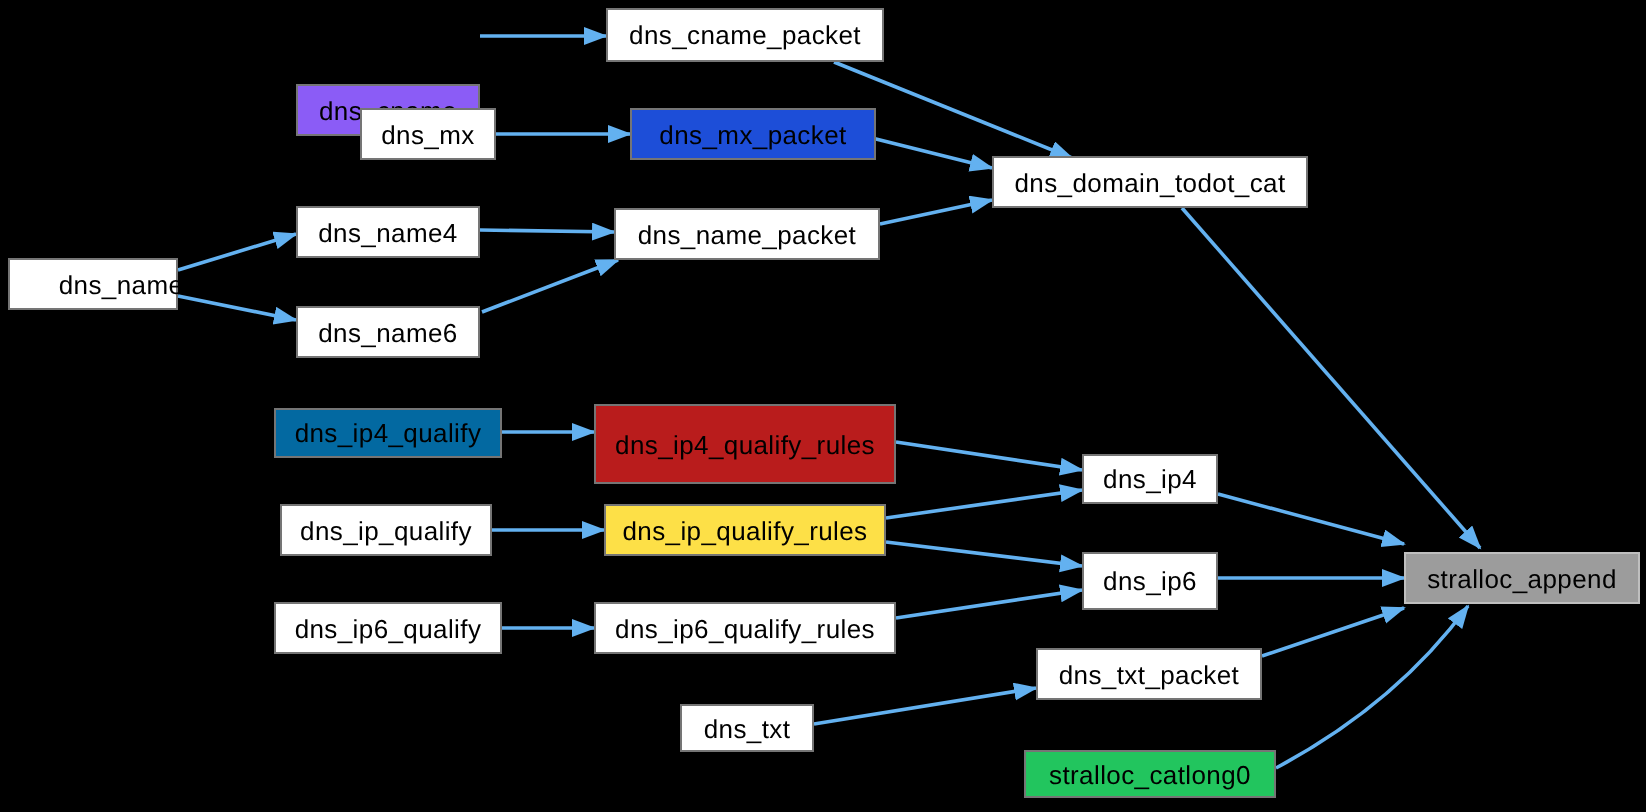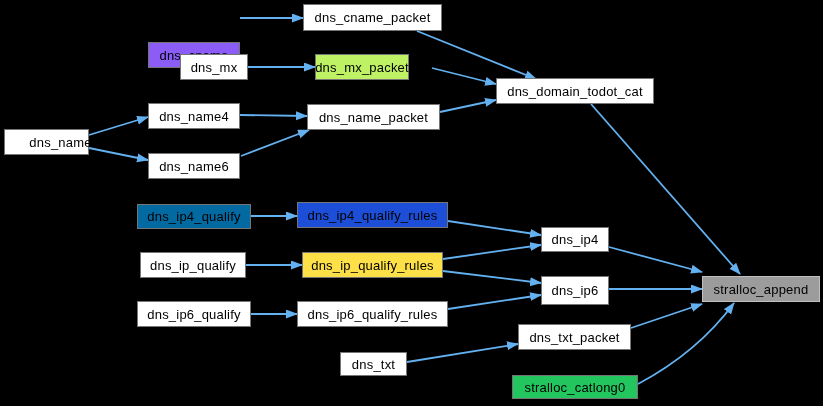--- a/index.html
+++ b/index.html
@@ -67,28 +67,28 @@
         <path d="M609,289 L702,289" fill="none" stroke="#63b1f0" stroke-width="1.8" marker-end="url(#arrowhead)"></path>
         <path d="M407,362 L518,344" fill="none" stroke="#63b1f0" stroke-width="1.8" marker-end="url(#arrowhead)"></path>
         <path d="M631,328 L702,304" fill="none" stroke="#63b1f0" stroke-width="1.8" marker-end="url(#arrowhead)"></path>
         <path d="M638,384 Q698,352 734,303" fill="none" stroke="#63b1f0" stroke-width="1.8" marker-end="url(#arrowhead)"></path>
       </g>
   </svg>
   <div id="node-layer">
       <div class="node" style="left: 148px; top: 5px; width: 92px; height: 26px; background: #8b5cf6; border: 1.5px solid rgb(117, 117, 117); color: rgb(0, 0, 0); margin-top: 37px;">dns_cname</div>
       <div class="node" style="left: 303px; top: 4px; width: 139px; height: 27px; background: rgb(255, 255, 255); border: 1.5px solid rgb(117, 117, 117); color: rgb(0, 0, 0);">dns_cname_packet</div>
       <div class="node" style="left: 160px; top: 54px; width: 68px; height: 26px; background: rgb(255, 255, 255); border: 1.5px solid rgb(117, 117, 117); color: rgb(0, 0, 0); margin-left: 20px;">dns_mx</div>
-      <div class="node" style="left: 315px; top: 54px; width: 94px; height: 26px; background: #bef264; border: 1.5px solid rgb(117, 117, 117); color: rgb(0, 0, 0);">dns_mx_packet</div>
+      <div class="node" style="left: 315px; top: 54px; width: 123px; height: 26px; background: #1d4ed8; border: 1.5px solid rgb(117, 117, 117); color: rgb(0, 0, 0);">dns_mx_packet</div>
       <div class="node" style="left: 148px; top: 103px; width: 92px; height: 26px; background: rgb(255, 255, 255); border: 1.5px solid rgb(117, 117, 117); color: rgb(0, 0, 0);">dns_name4</div>
       <div class="node" style="left: 307px; top: 104px; width: 133px; height: 26px; background: rgb(255, 255, 255); border: 1.5px solid rgb(117, 117, 117); color: rgb(0, 0, 0);">dns_name_packet</div>
       <div class="node" style="left: 4px; top: 129px; width: 85px; height: 26px; background: rgb(255, 255, 255); border: 1.5px solid rgb(117, 117, 117); color: rgb(0, 0, 0); padding-left: 28px;">dns_name</div>
       <div class="node" style="left: 148px; top: 153px; width: 92px; height: 26px; background: rgb(255, 255, 255); border: 1.5px solid rgb(117, 117, 117); color: rgb(0, 0, 0);">dns_name6</div>
       <div class="node" style="left: 496px; top: 78px; width: 158px; height: 26px; background: rgb(255, 255, 255); border: 1.5px solid rgb(117, 117, 117); color: rgb(0, 0, 0);">dns_domain_todot_cat</div>
       <div class="node" style="left: 137px; top: 204px; width: 114px; height: 25px; background: #0369a1; border: 1.5px solid rgb(117, 117, 117); color: rgb(0, 0, 0);">dns_ip4_qualify</div>
-      <div class="node" style="left: 297px; top: 202px; width: 151px; height: 26px; background: #1d4ed8; border: 1.5px solid rgb(117, 117, 117); color: rgb(0, 0, 0);">dns_ip4_qualify_rules</div>
+      <div class="node" style="left: 297px; top: 202px; width: 151px; height: 40px; background: #b91c1c; border: 1.5px solid rgb(117, 117, 117); color: rgb(0, 0, 0);">dns_ip4_qualify_rules</div>
       <div class="node" style="left: 140px; top: 252px; width: 106px; height: 26px; background: rgb(255, 255, 255); border: 1.5px solid rgb(117, 117, 117); color: rgb(0, 0, 0);">dns_ip_qualify</div>
       <div class="node" style="left: 302px; top: 252px; width: 141px; height: 26px; background: #fde047; border: 1.5px solid rgb(117, 117, 117); color: rgb(0, 0, 0);">dns_ip_qualify_rules</div>
       <div class="node" style="left: 137px; top: 301px; width: 114px; height: 26px; background: rgb(255, 255, 255); border: 1.5px solid rgb(117, 117, 117); color: rgb(0, 0, 0);">dns_ip6_qualify</div>
       <div class="node" style="left: 297px; top: 301px; width: 151px; height: 26px; background: rgb(255, 255, 255); border: 1.5px solid rgb(117, 117, 117); color: rgb(0, 0, 0);">dns_ip6_qualify_rules</div>
       <div class="node" style="left: 541px; top: 227px; width: 68px; height: 25px; background: rgb(255, 255, 255); border: 1.5px solid rgb(117, 117, 117); color: rgb(0, 0, 0);">dns_ip4</div>
       <div class="node" style="left: 541px; top: 276px; width: 68px; height: 29px; background: rgb(255, 255, 255); border: 1.5px solid rgb(117, 117, 117); color: rgb(0, 0, 0);">dns_ip6</div>
       <div class="node" style="left: 518px; top: 324px; width: 113px; height: 26px; background: rgb(255, 255, 255); border: 1.5px solid rgb(117, 117, 117); color: rgb(0, 0, 0);">dns_txt_packet</div>
       <div class="node" style="left: 340px; top: 352px; width: 67px; height: 24px; background: rgb(255, 255, 255); border: 1.5px solid rgb(117, 117, 117); color: rgb(0, 0, 0);">dns_txt</div>
       <div class="node" style="left: 512px; top: 375px; width: 126px; height: 24px; background: #22c55e; border: 1.5px solid rgb(117, 117, 117); color: rgb(0, 0, 0);">stralloc_catlong0</div>
       <div class="node highlight" style="left: 702px; top: 276px; width: 118px; height: 26px; background: rgb(156, 156, 156); border: 1.5px solid rgb(191, 191, 191); color: rgb(0, 0, 0);">stralloc_append</div>

